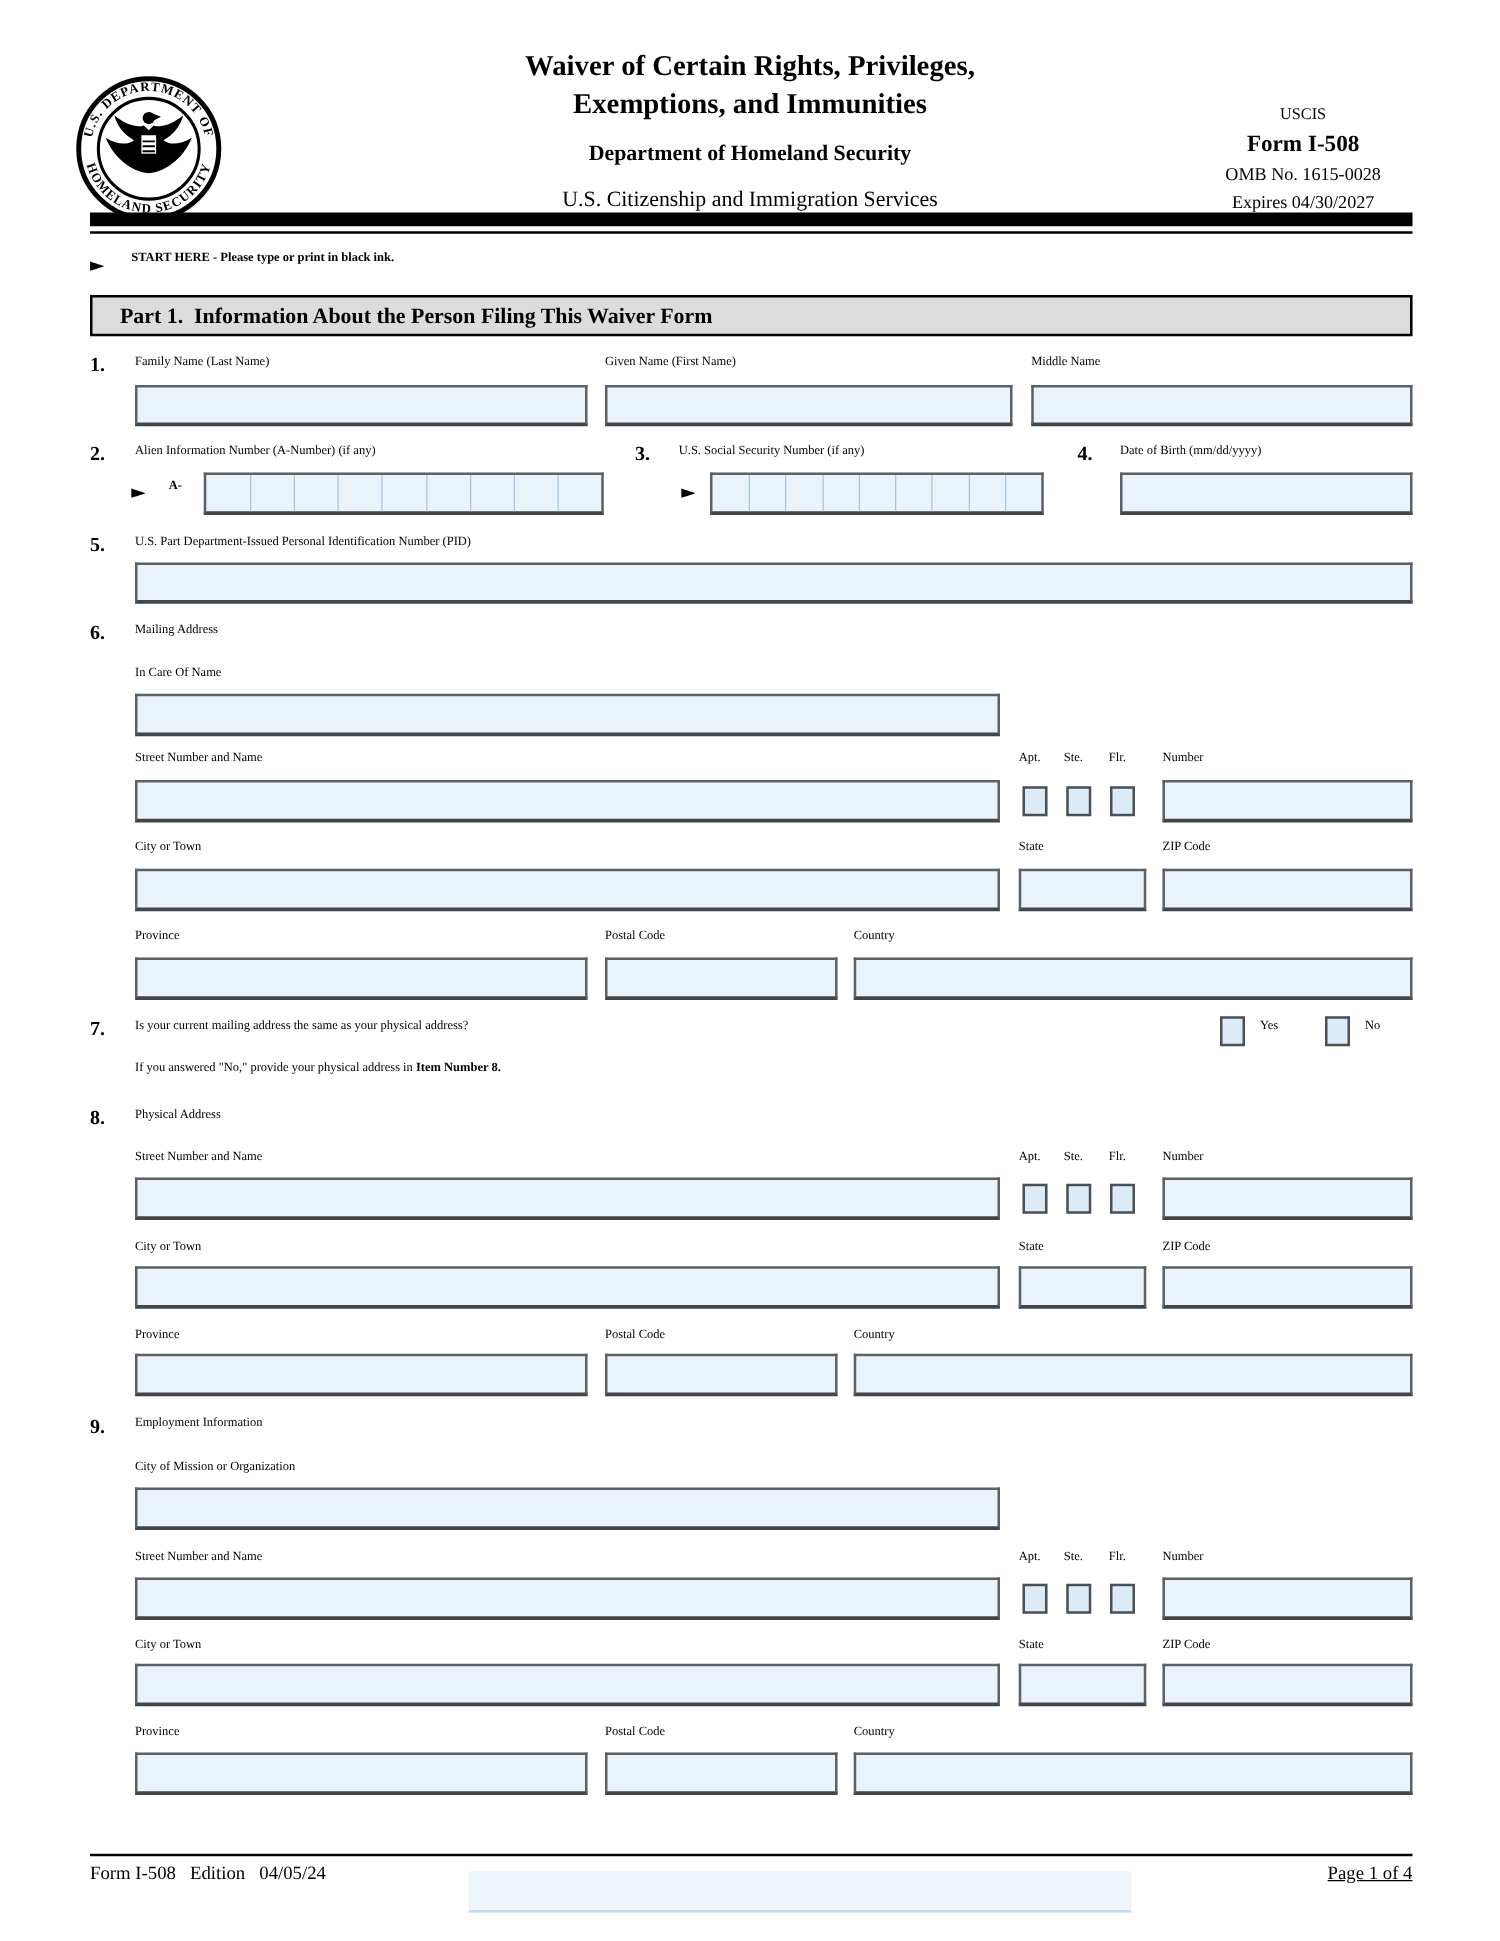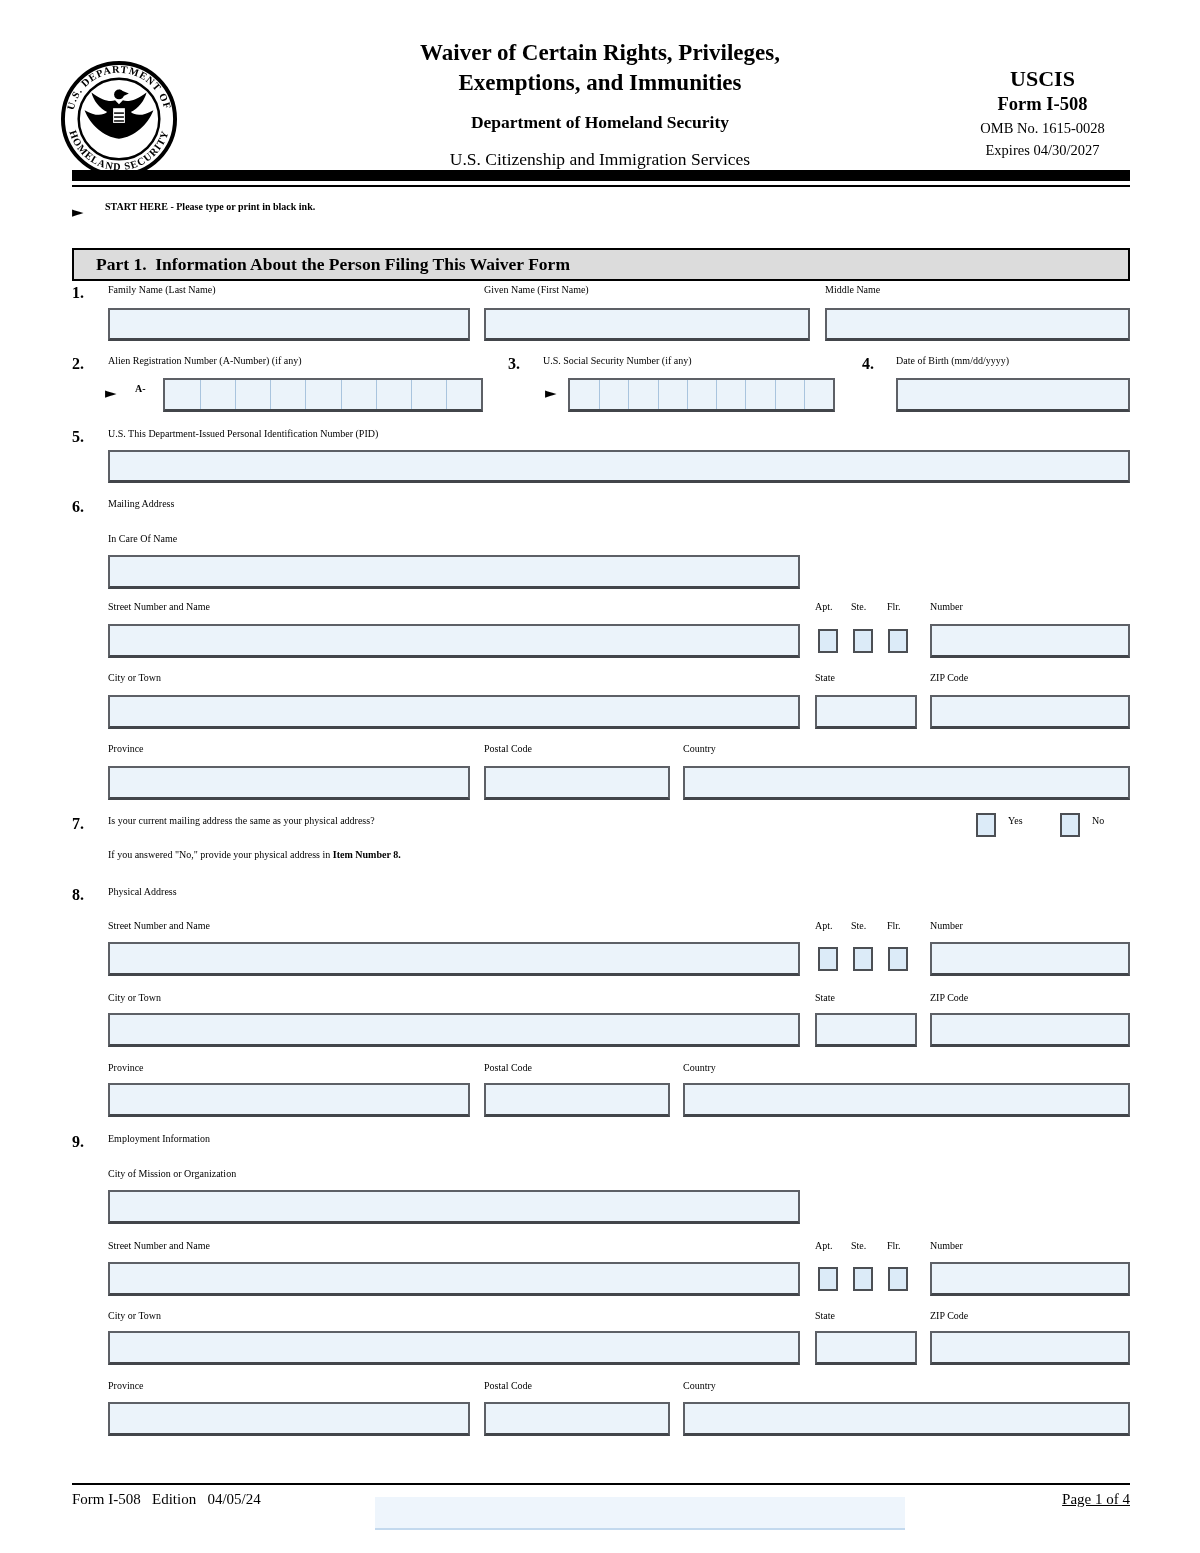--- a/index.html
+++ b/index.html
@@ -29,21 +29,21 @@
   .thinline{position:absolute;left:72px;width:1058px;height:2px;background:#000;}
   .partbar{
     position:absolute;left:72px;width:1058px;height:33px;background:#DCDCDC;border:2px solid #000;
     box-sizing:border-box;font-size:17.5px;font-weight:bold;line-height:29px;padding-left:7px;white-space:pre;
   }
   .hdr-center{position:absolute;left:320px;width:560px;top:38px;text-align:center;}
   .hdr-title{font-size:23px;font-weight:bold;line-height:30px;}
   .hdr-dept{font-size:17.5px;font-weight:bold;margin-top:14px;}
   .hdr-agency{font-size:17.5px;margin-top:16px;}
   .hdr-right{position:absolute;left:945px;width:195px;top:66px;text-align:center;}
-  .hdr-uscis{font-size:22px;font-weight:bold;line-height:25px;}
+  .hdr-uscis{font-size:13px;font-weight:normal;line-height:25px;margin-top:12px;}
   .hdr-form{font-size:18.5px;font-weight:bold;line-height:26px;}
   .hdr-omb{font-size:14.5px;line-height:22px;}
   .footer-line{position:absolute;left:72px;width:1058px;height:2px;background:#000;top:1483px;}
   .footer-text{position:absolute;font-size:15px;white-space:pre;top:1491px;}
   .footer-blue{position:absolute;left:375px;top:1497px;width:530px;height:31px;background:#EEF5FC;border-bottom:2px solid #c3d9ee;}
 </style>
 </head>
 <body>
 
 <div class="page">
@@ -85,32 +85,32 @@
     <div class="hdr-omb">OMB No. 1615-0028</div>
     <div class="hdr-omb">Expires 04/30/2027</div>
   </div>
 
   <div class="thickbar" style="top:170px;"></div>
   <div class="thinline" style="top:185px;"></div>
 
   <div class="arrow" style="left:72px;top:203px;">►</div>
   <div class="label bold" style="left:105px;top:201px;">START HERE - Please type or print in black ink.</div>
 
-  <div class="partbar" style="top:248px;padding-left:22px;">Part 1.  Information About the Person Filing This Waiver Form</div>
+  <div class="partbar" style="top:236px;padding-left:22px;">Part 1.  Information About the Person Filing This Waiver Form</div>
 
   <div class="num" style="left:72px;top:284px;">1.</div>
   <div class="label" style="left:108px;top:284px;">Family Name (Last Name)</div>
   <div class="label" style="left:484px;top:284px;">Given Name (First Name)</div>
   <div class="label" style="left:825px;top:284px;">Middle Name</div>
   <input class="field" style="left: 108px; top: 308px; width: 362px; height: 33px;">
   <input class="field" style="left: 484px; top: 308px; width: 326px; height: 33px;">
   <input class="field" style="left: 825px; top: 308px; width: 305px; height: 33px;">
 
   <div class="num" style="left:72px;top:355px;">2.</div>
-  <div class="label" style="left:108px;top:355px;">Alien Registration Number (A-Number) (if any)</div>
+  <div class="label" style="left:108px;top:355px;">Alien Information Number (A-Number) (if any)</div>
   <div class="num" style="left:508px;top:355px;">3.</div>
   <div class="label" style="left:543px;top:355px;">U.S. Social Security Number (if any)</div>
   <div class="num" style="left:862px;top:355px;">4.</div>
   <div class="label" style="left:896px;top:355px;">Date of Birth (mm/dd/yyyy)</div>
 
   <div class="arrow" style="left:105px;top:384px;">►</div>
   <div class="label bold" style="left:135px;top:383px;">A-</div>
   <div class="seg" style="left:163px;top:378px;width:320px;height:34px;grid-template-columns:repeat(9,1fr);">
     <span></span>
       <span></span>
@@ -132,21 +132,21 @@
       <span></span>
       <span></span>
       <span></span>
       <span></span>
       <span></span>
   </div>
 
   <input class="field" style="left: 896px; top: 378px; width: 234px; height: 34px;">
 
   <div class="num" style="left:72px;top:428px;">5.</div>
-  <div class="label" style="left:108px;top:428px;">U.S. This Department-Issued Personal Identification Number (PID)</div>
+  <div class="label" style="left:108px;top:428px;">U.S. Part Department-Issued Personal Identification Number (PID)</div>
   <input class="field" style="left: 108px; top: 450px; width: 1022px; height: 33px;">
 
   <div class="num" style="left:72px;top:498px;">6.</div>
   <div class="label" style="left:108px;top:498px;">Mailing Address</div>
 
   <div class="label" style="left:108px;top:533px;">In Care Of Name</div>
   <input class="field" style="left: 108px; top: 555px; width: 692px; height: 34px;">
 
   <div class="label" style="left:108px;top:601px;">Street Number and Name</div>
   <div class="label" style="left:815px;top:601px;">Apt.</div>

